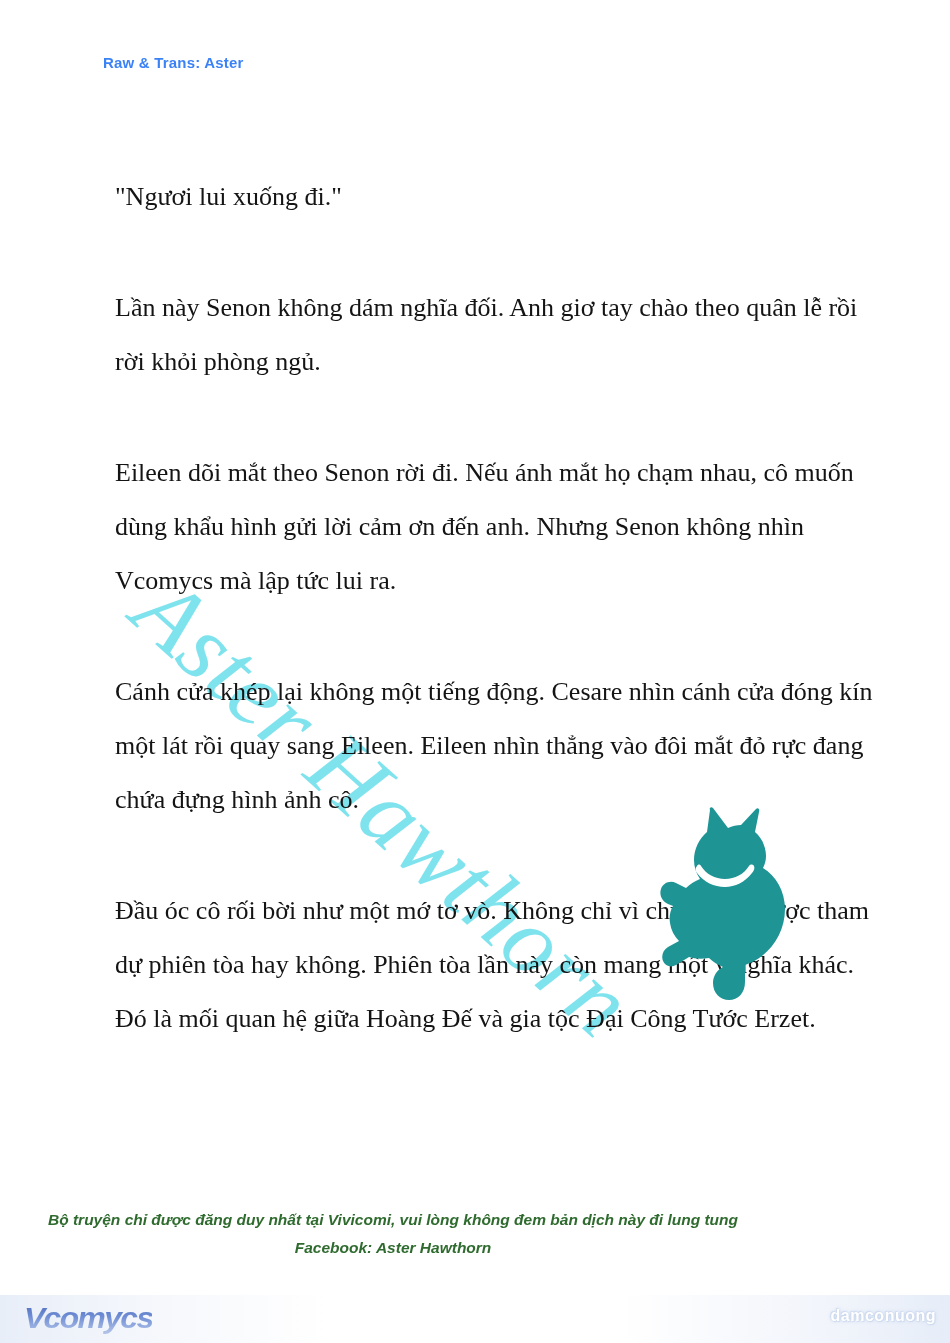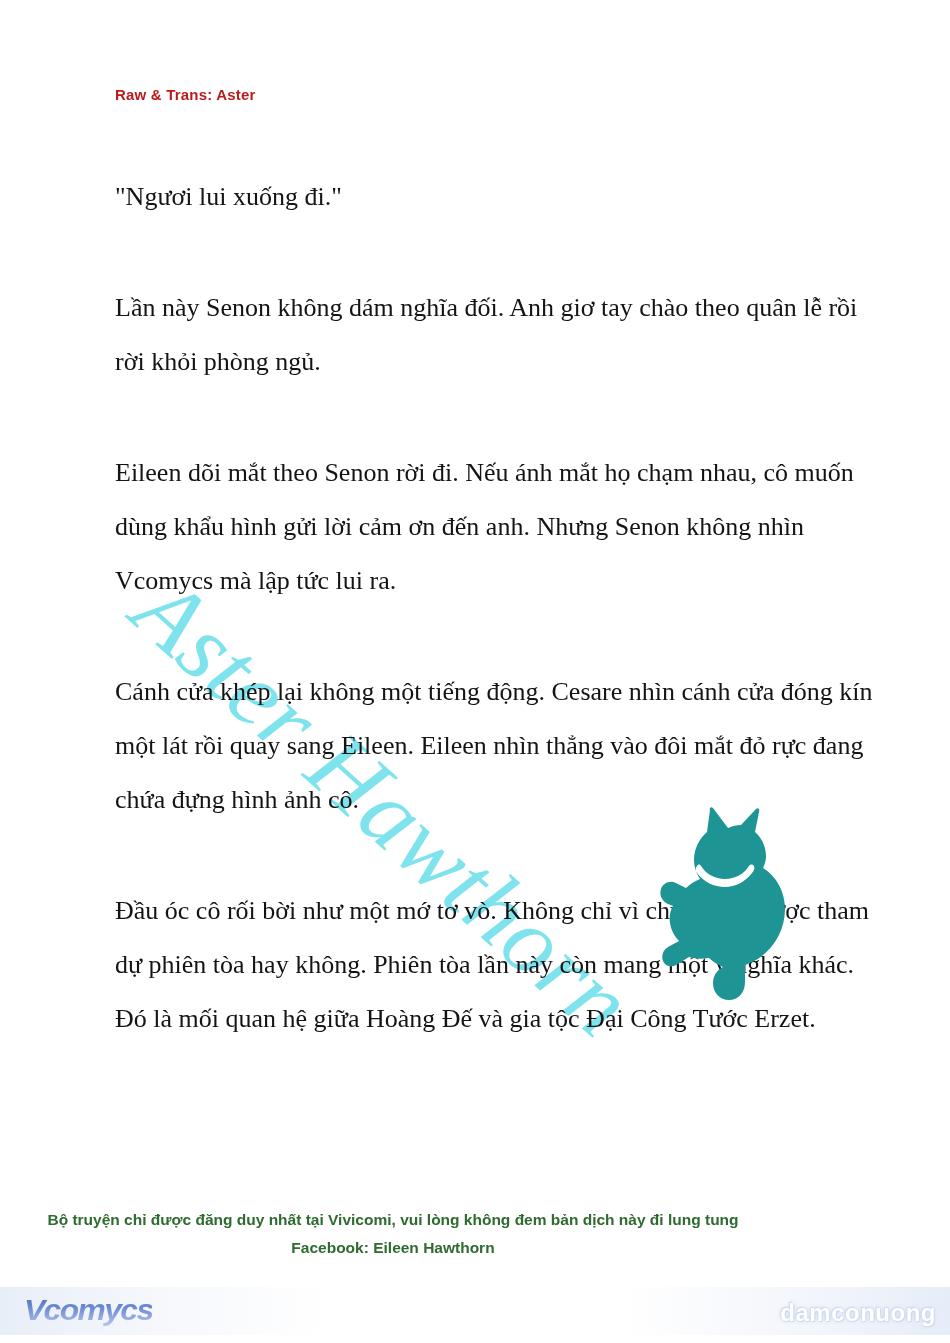--- a/index.html
+++ b/index.html
@@ -12,29 +12,28 @@
     width: 950px;
     height: 1343px;
     background: #ffffff;
     overflow: hidden;
     font-family: "Liberation Serif", "DejaVu Serif", serif;
   }
 
   
   .header-credit {
     position: absolute;
-    left: 115px;
+    left: 103px;
     top: 54px;
     font-family: "Liberation Sans", sans-serif;
     font-size: 15px;
     font-weight: 600;
-    color: #b91c1c;
+    color: #3b82f6;
     letter-spacing: 0.2px;
     white-space: nowrap;
-    margin-top: 32px;
   }
 
   
   .body-text {
     position: absolute;
     left: 115px;
     top: 170px;
     width: 760px;
     font-family: "Liberation Serif", "DejaVu Serif", serif;
     font-size: 26px;
@@ -84,33 +83,34 @@
   }
 
   
   .footer-notice {
     position: absolute;
     left: 0;
     top: 1206px;
     width: 786px;
     text-align: center;
     font-family: "Liberation Sans", "DejaVu Sans", sans-serif;
+    font-style: italic;
     font-weight: bold;
     font-size: 15.5px;
     line-height: 28px;
     color: #2f6b2f;
     z-index: 5;
   }
   .footer-notice div { white-space: nowrap; }
 
   
   .bottom-bar {
     position: absolute;
     left: 0;
-    bottom: 8px;
+    bottom: 0;
     width: 950px;
     height: 48px;
     background:
       linear-gradient(to right,
         #e8eef8 0px,
         #f6f8fc 160px,
         #ffffff 330px,
         #ffffff 620px,
         #f2f5fb 820px,
         #e6edf8 950px);
@@ -131,21 +131,21 @@
     color: transparent;
     transform: scaleX(1.06);
     transform-origin: left center;
   }
   .site-tag {
     position: absolute;
     right: 14px;
     top: 12px;
     font-family: "Liberation Sans", "DejaVu Sans", sans-serif;
     font-weight: bold;
-    font-size: 24px;
+    font-size: 16px;
     letter-spacing: 0.5px;
     color: #ffffff;
     text-shadow:
       0 0 2px #c6d4ec,
       0 0 4px #c6d4ec,
       1px 1px 0 #d7e1f2,
       -1px -1px 0 #d7e1f2;
   }
 </style>
 </head>
@@ -210,21 +210,21 @@
                  C93 76 83 81 73 81
                  C62 81 52 76 45 67
                  C43 65 43 62 45 60
                  C46 58 48 58 49 60 Z" fill="#ffffff"></path>
       </g>
     </svg>
   </div>
 
   <div class="footer-notice">
     <div>Bộ truyện chỉ được đăng duy nhất tại Vivicomi, vui lòng không đem bản dịch này đi lung tung</div>
-    <div>Facebook: Eileen Hawthorn</div>
+    <div>Facebook: Aster Hawthorn</div>
   </div>
 
   <div class="bottom-bar">
     <div class="brand-logo">Vcomycs</div>
     <div class="site-tag">damconuong</div>
   </div>
 
 </div>
 
 </body></html>

